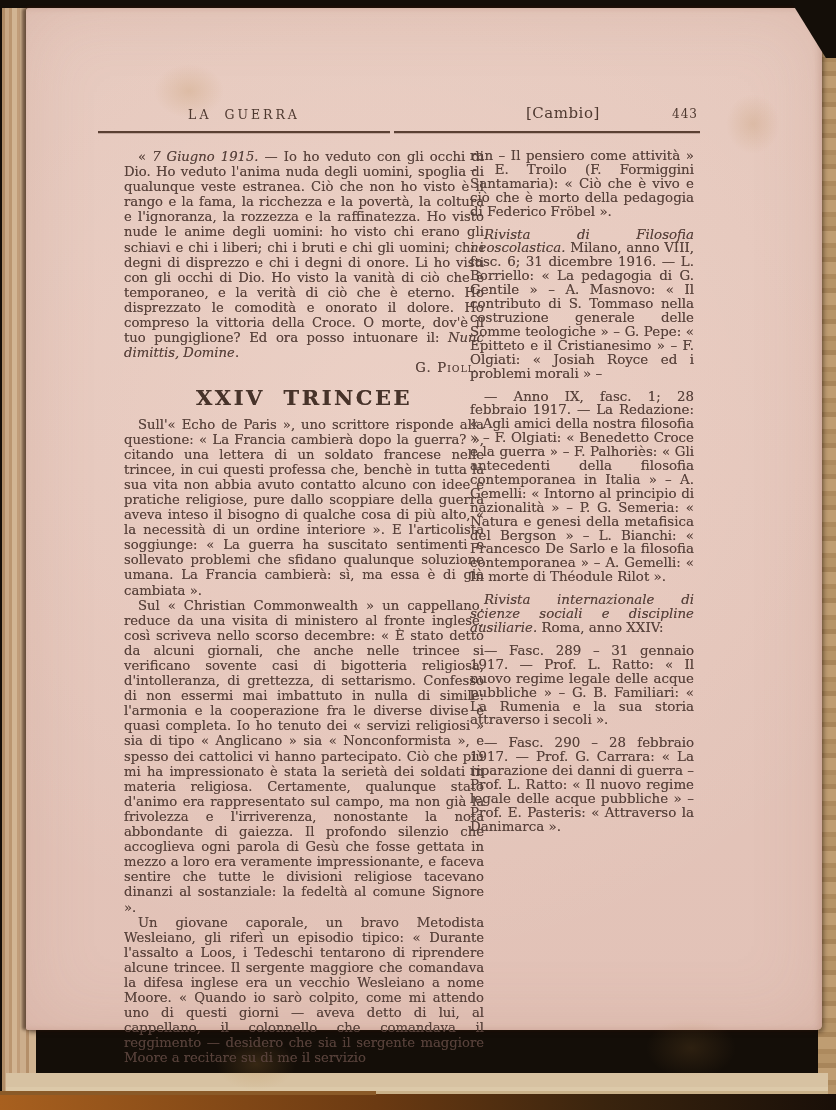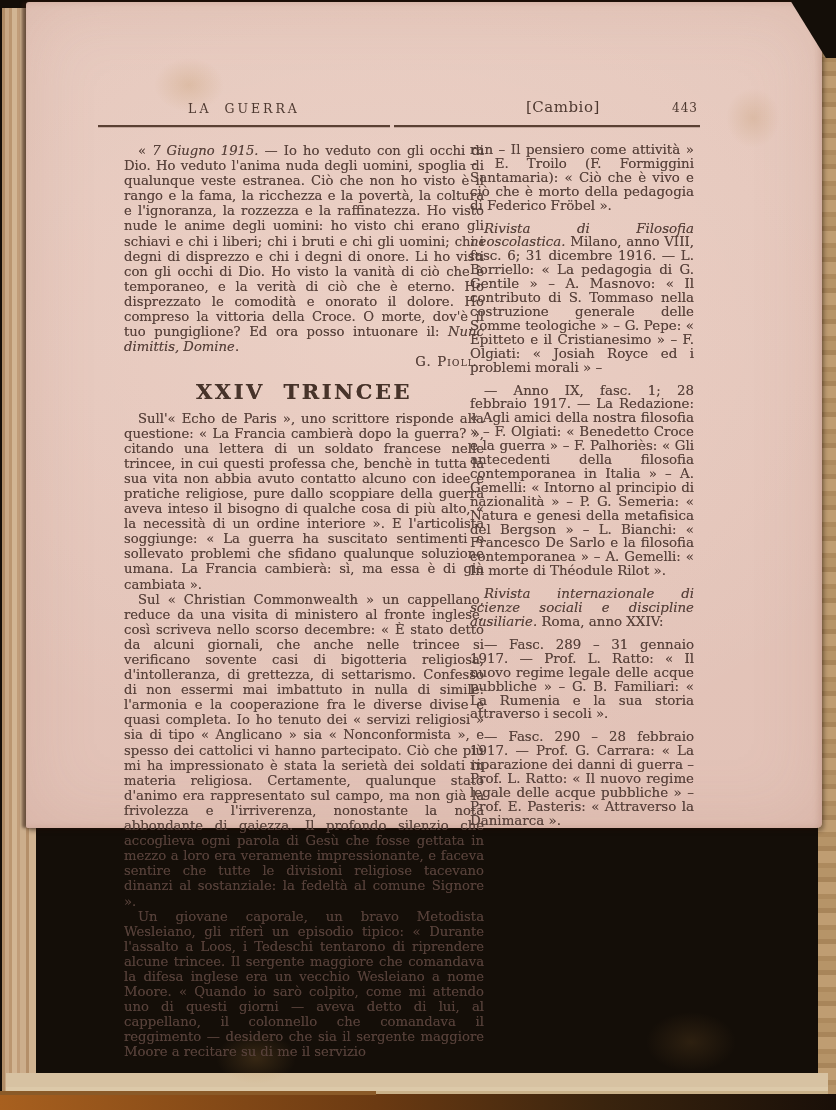--- a/index.html
+++ b/index.html
@@ -19,21 +19,21 @@
     box-shadow:inset 0 -3px 0 #b2946c,inset 0 -6px 0 #cfb astonishing;
     box-shadow:inset 0 -3px 0 #b2946c,inset 0 -6px 0 #cab28a,inset 0 -10px 0 #dcc9a9;}
   
   .cover-bottom{position:absolute;left:0;right:0;bottom:0;height:16px;
     background:linear-gradient(90deg,#a8601f 0%,#8a4d18 22%,#6b3a12 45%,#3a240e 72%,#190f08 100%);}
   .cover-bottom::before{content:"";position:absolute;left:0;top:-3px;right:55%;height:4px;background:#8a5a28;}
   
   .corner-dark-tr{position:absolute;top:0;right:0;width:46px;height:58px;background:#140e08;
     clip-path:polygon(0 0,100% 0,100% 100%,78% 100%);}
   
-  .page{position:absolute;left:26px;top:2px;width:796px;height:826px;
+  .page{position:absolute;left:26px;top:8px;width:796px;height:1022px;
     background:
       radial-gradient(120% 90% at 45% 40%,rgba(255,238,228,.25) 0%,rgba(255,238,228,0) 60%),
       linear-gradient(180deg,#e6c9be 0%,#e4c5ba 45%,#e2c2b7 100%);
     border-radius:3px 7px 5px 2px;
     box-shadow:-4px 0 3px rgba(46,24,12,.55),0 -2px 2px rgba(46,24,12,.35),2px 3px 4px rgba(30,16,8,.4),
       inset 0 0 70px rgba(171,116,96,.18),inset -3px 0 6px rgba(150,100,80,.25);}
   .stain{position:absolute;border-radius:50%;pointer-events:none;}
   .stain.s1{left:128px;top:56px;width:70px;height:54px;background:radial-gradient(closest-side,rgba(177,126,57,.20),rgba(177,126,57,0));}
   .stain.s2{left:700px;top:86px;width:54px;height:60px;background:radial-gradient(closest-side,rgba(170,118,52,.18),rgba(170,118,52,0));}
   .stain.s3{left:190px;top:1030px;width:80px;height:52px;background:radial-gradient(closest-side,rgba(180,130,62,.22),rgba(180,130,62,0));}

